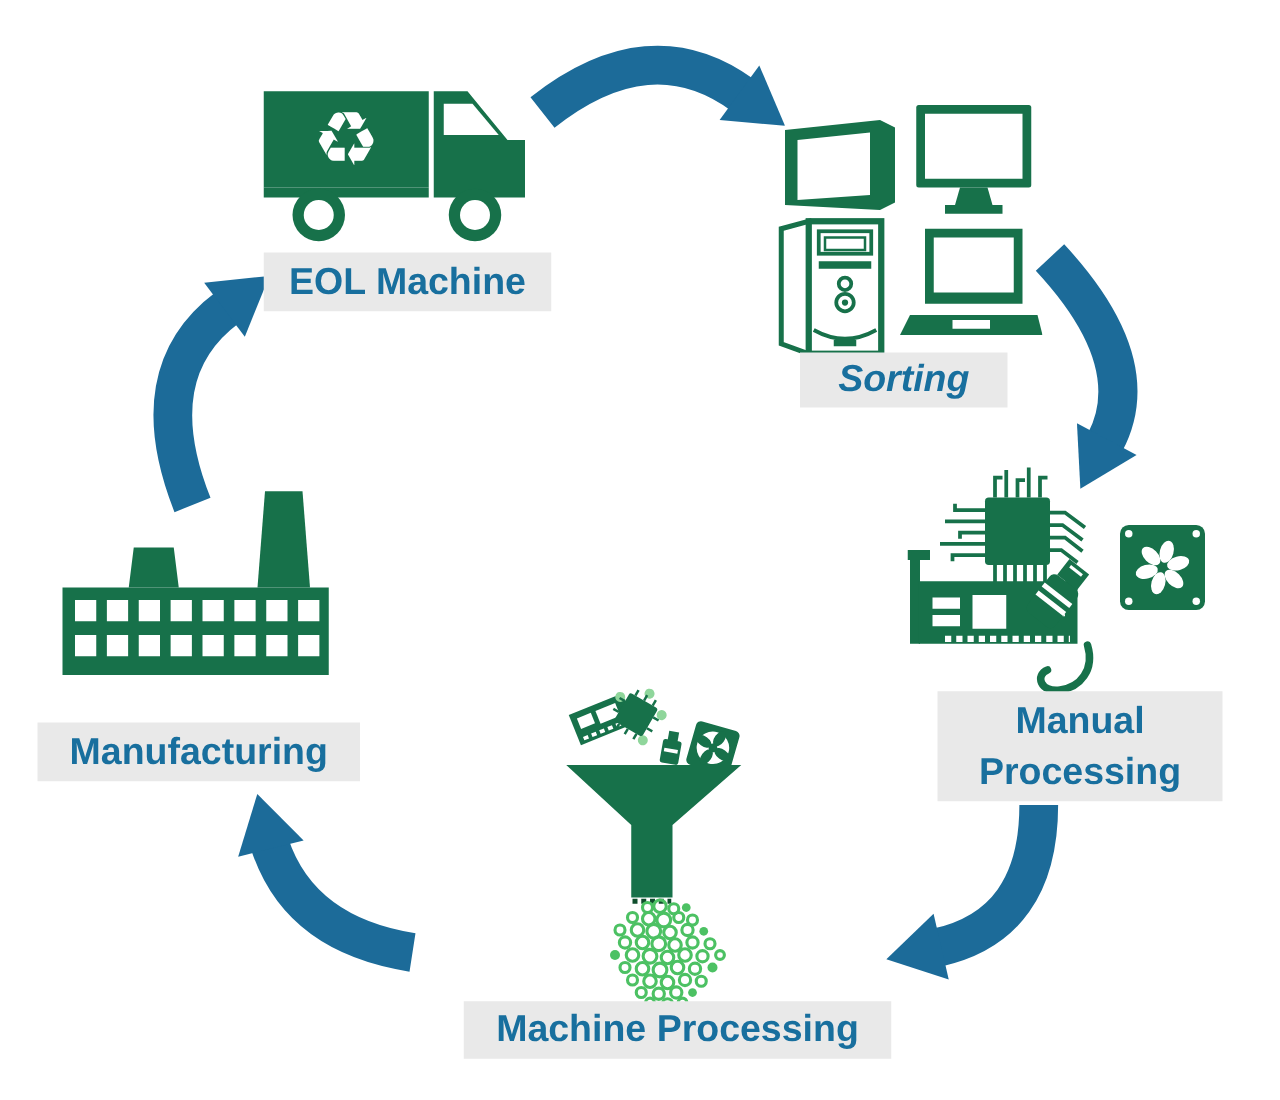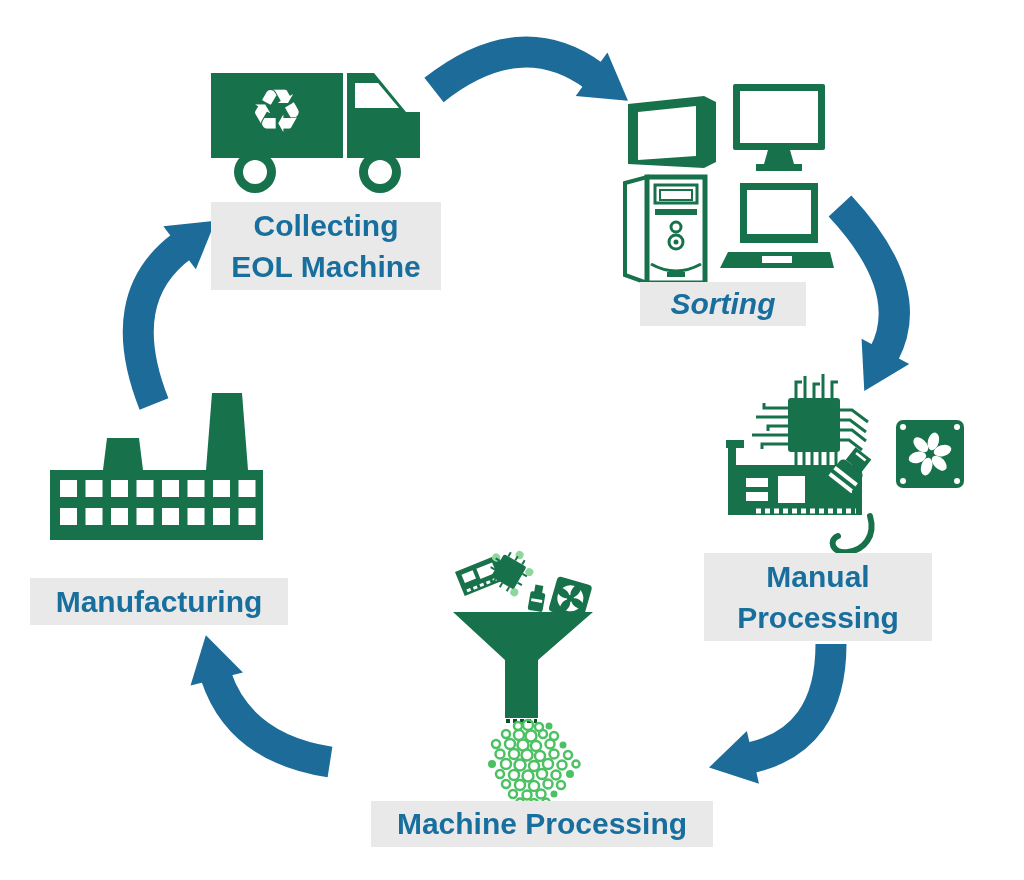--- a/index.html
+++ b/index.html
@@ -54,21 +54,20 @@
         <polygon points="149,27 172,27 193,52 149,52" fill="#ffffff"></polygon>
         <circle cx="49" cy="116" r="21"></circle>
         <circle cx="49" cy="116" r="12" fill="#ffffff"></circle>
         <circle cx="174" cy="116" r="21"></circle>
         <circle cx="174" cy="116" r="12" fill="#ffffff"></circle>
         <text x="71" y="76" text-anchor="middle" font-size="60" fill="#ffffff">♻</text>
       </g>
     </svg>
   </div>
   <div class="label" style="left:211px;top:202px;width:218px;">
-    <div>Collecting</div>
     <div>EOL Machine</div>
   </div>
 
   <div class="icon" style="left:616px;top:84px;">
     <svg width="218" height="202" viewBox="0 0 218 202">
 
       <g>
         <polygon points="12,20 88,12 100,18 100,78 88,84 12,80" fill="#17714a"></polygon>
         <polygon points="22,28 80,22 80,72 22,76" fill="#ffffff"></polygon>
       </g>
@@ -167,21 +166,21 @@
           <rect x="2" y="0" width="20" height="16" fill="#17714a"></rect>
           <rect x="6" y="3" width="12" height="2.5" fill="#ffffff"></rect>
           <rect x="-2" y="16" width="28" height="38" rx="5" fill="#17714a"></rect>
           <rect x="-2" y="27" width="28" height="4" fill="#ffffff"></rect>
           <rect x="-2" y="35" width="28" height="4" fill="#ffffff"></rect>
         </g>
         <path d="M 144 148 C 150 168 138 182 122 184 C 106 186 102 172 112 168" stroke="#17714a" stroke-width="6" fill="none" stroke-linecap="round"></path>
       </g>
     </svg>
   </div>
-  <div class="label" style="left:704px;top:553px;width:216px;">
+  <div class="label" style="left:750px;top:553px;width:216px;">
     <div>Manual</div>
     <div>Processing</div>
   </div>
 
   <div class="icon" style="left:440px;top:550px;">
     <svg width="200" height="258" viewBox="0 0 200 258">
 
       <g transform="translate(15 22) rotate(-22)">
         <rect x="0" y="0" width="46" height="26" fill="#17714a"></rect>
         <rect x="5" y="5" width="12" height="9" fill="#ffffff"></rect>

